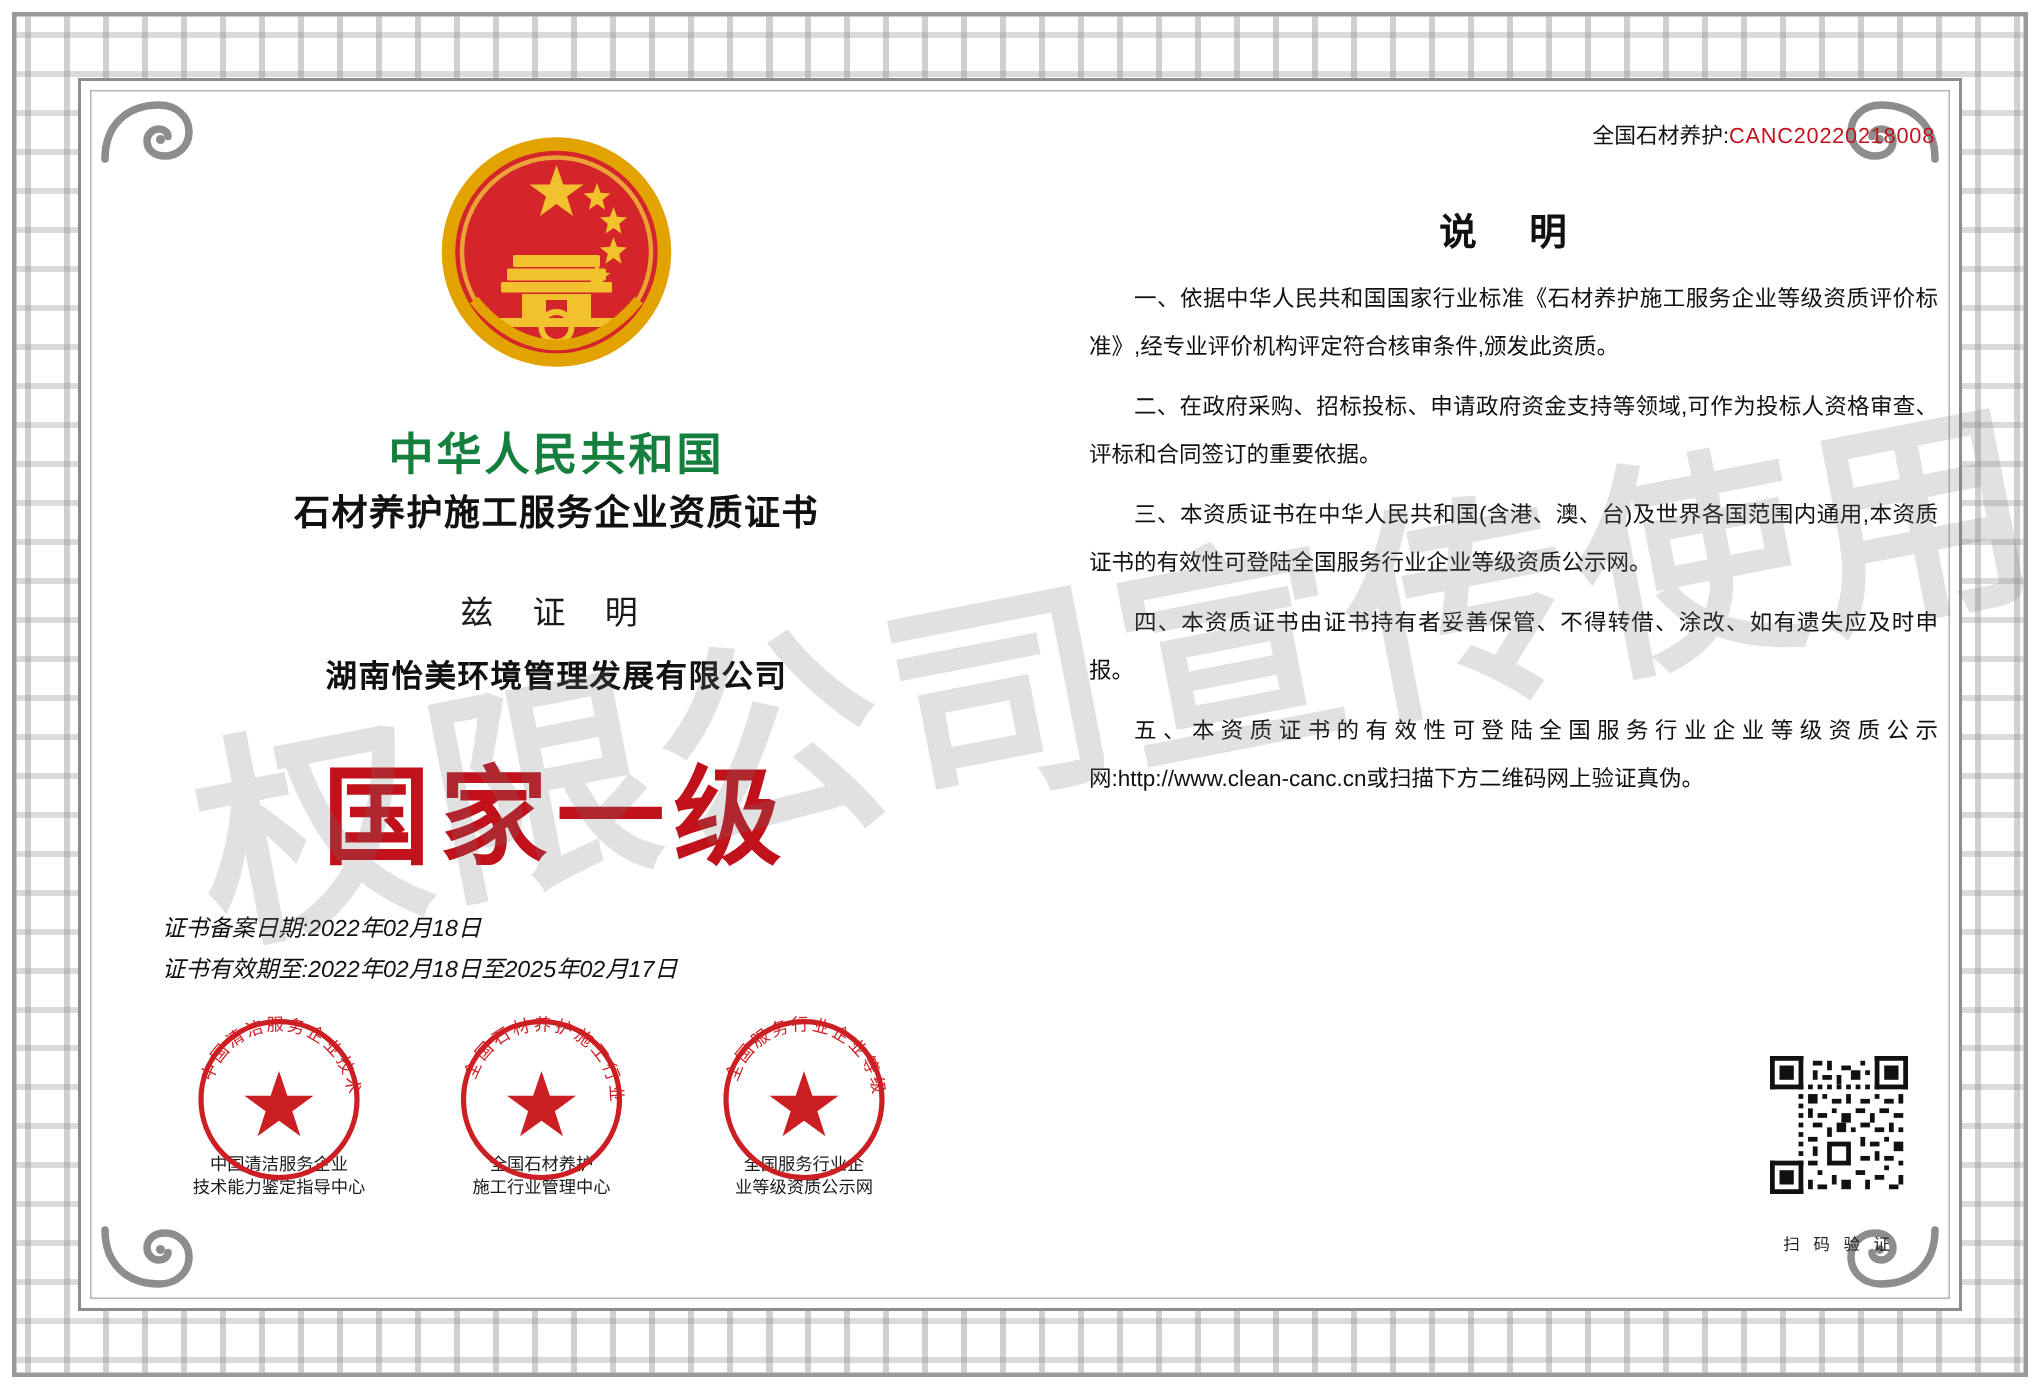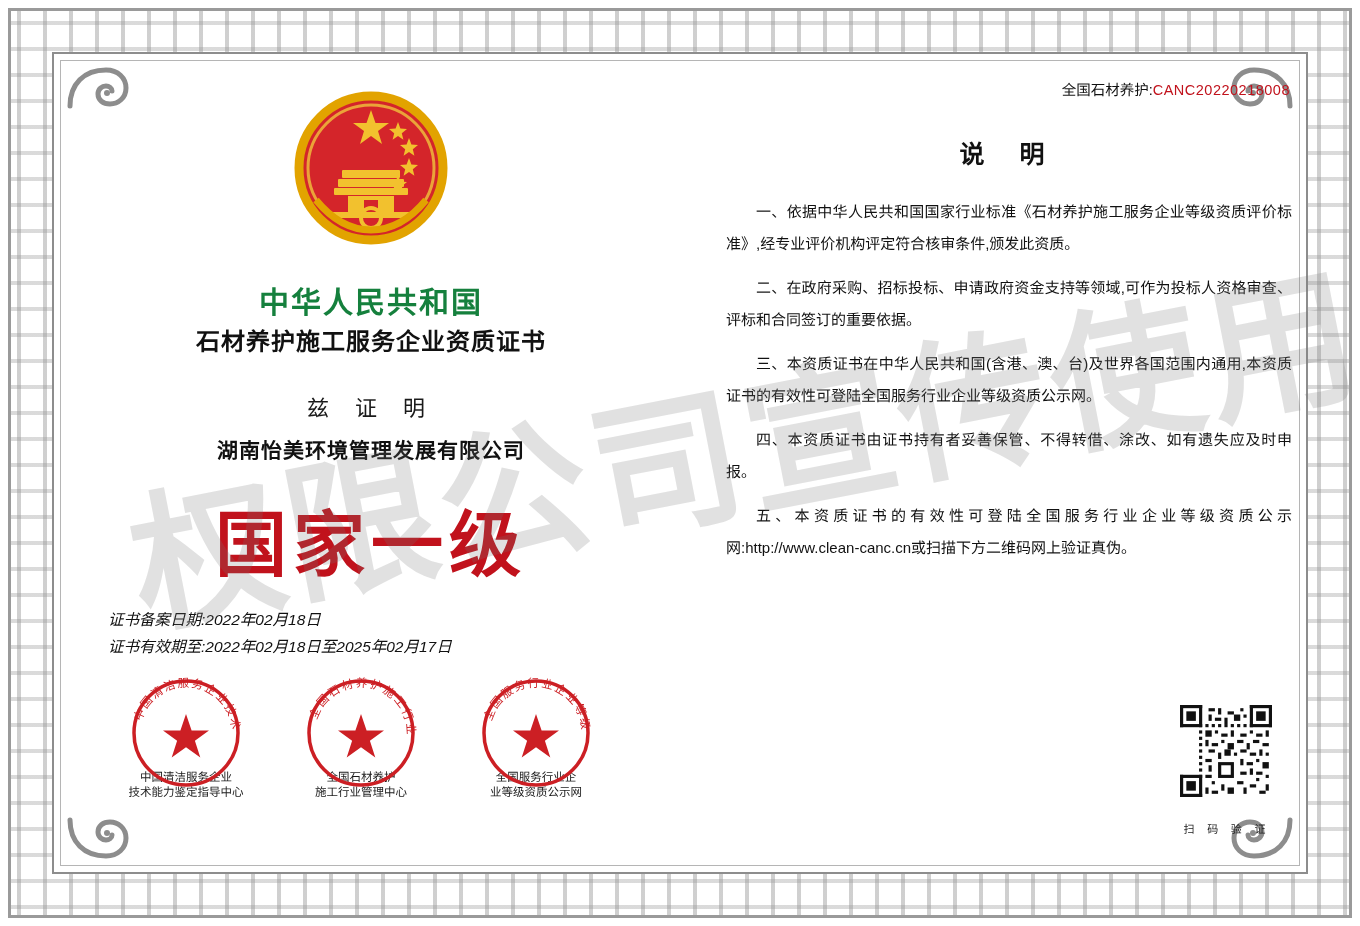--- a/index.html
+++ b/index.html
@@ -222,21 +222,21 @@
     position: absolute;
     left: 2px;
     right: 2px;
     top: 118px;
     font-size: 15px;
     line-height: 32px;
     color: #111;
     text-align: justify;
   }
   .notice-body p {
-    margin: 12px 0 8px 0;
+    margin: 0 0 8px 0;
     text-indent: 2em;
   }
 
   
   .qr-wrap {
     position: absolute;
     right: 14px;
     bottom: 24px;
     width: 108px;
     text-align: center;
@@ -244,21 +244,20 @@
   .qr {
     width: 92px; height: 92px;
     margin: 0 auto;
     image-rendering: pixelated;
   }
   .qr-caption {
     margin-top: 19px;
     font-size: 11px;
     letter-spacing: 3px;
     color: #222;
-    font-family: Liberation Mono, monospace;
   }
 
   
   .watermark {
     position: absolute;
     left: 0; top: 0;
     width: 1360px; height: 926px;
     pointer-events: none;
     overflow: hidden;
   }

